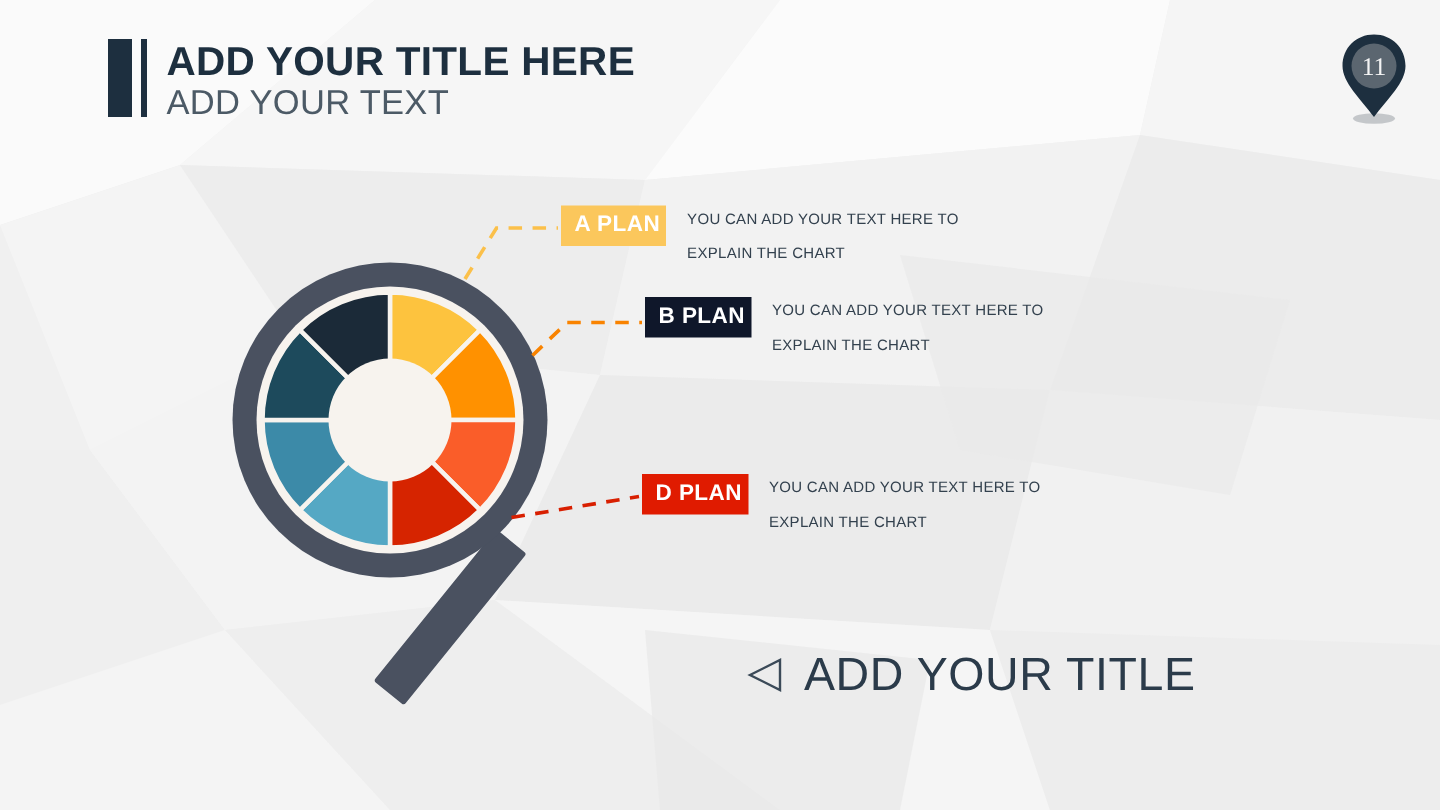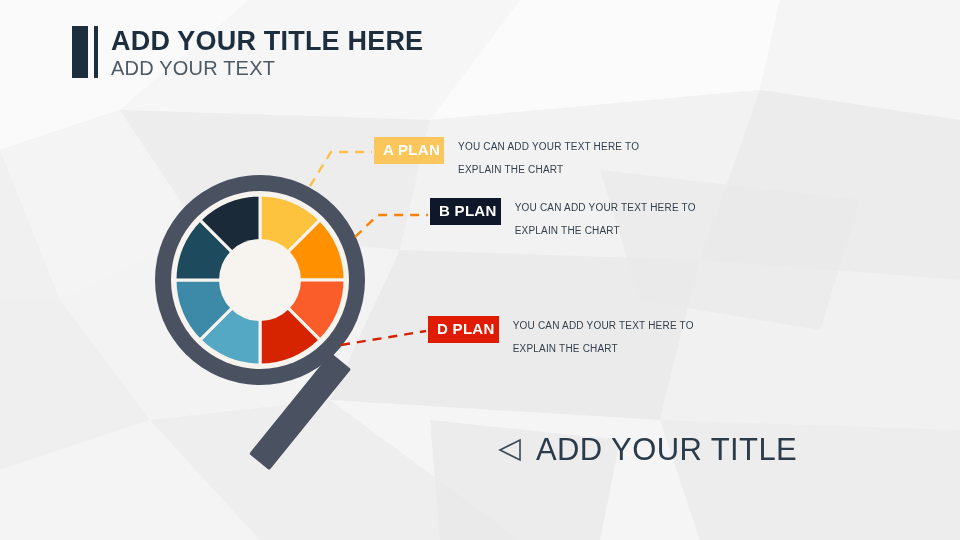--- a/index.html
+++ b/index.html
@@ -52,21 +52,21 @@
   }
   .title-main {
     font-size: 27px;
     font-weight: bold;
     color: #1d2f3f;
     letter-spacing: 0.2px;
     line-height: 30px;
     white-space: nowrap;
   }
   .title-sub {
-    font-size: 20px;
+    font-size: 23px;
     font-weight: normal;
     color: #4c5a66;
     letter-spacing: 0.2px;
     line-height: 22px;
     margin-top: 1px;
     white-space: nowrap;
   }
 
   
   .pin {
@@ -182,20 +182,28 @@
 
   <div class="header">
     <div class="bar-thick"></div>
     <div class="bar-thin"></div>
     <div class="title-block">
       <div class="title-main">ADD YOUR TITLE HERE</div>
       <div class="title-sub">ADD YOUR TEXT</div>
     </div>
   </div>
 
+  <div class="pin">
+    <svg width="46" height="62" viewBox="0 0 46 62">
+      <ellipse cx="23" cy="57" rx="14" ry="3.5" fill="#9aa0a6" opacity="0.55"></ellipse>
+      <path d="M23 1 C11 1 2 10 2 22 C2 33 14 44 23 56 C32 44 44 33 44 22 C44 10 35 1 23 1 Z" fill="#1d2f3f"></path>
+      <circle cx="23" cy="22" r="15" fill="#5b6670"></circle>
+    </svg>
+    <div class="pin-num">11</div>
+  </div>
 
   <div class="magnifier">
     <svg width="280" height="320" viewBox="0 0 280 320">
 
       <g>
         <rect x="178" y="196" width="26" height="130" rx="2" fill="#4a5160" transform="rotate(39 191 196)"></rect>
       </g>
 
       <circle cx="110" cy="115" r="105" fill="#4a5160"></circle>
       <circle cx="110" cy="115" r="89" fill="#f7f3ee"></circle>

